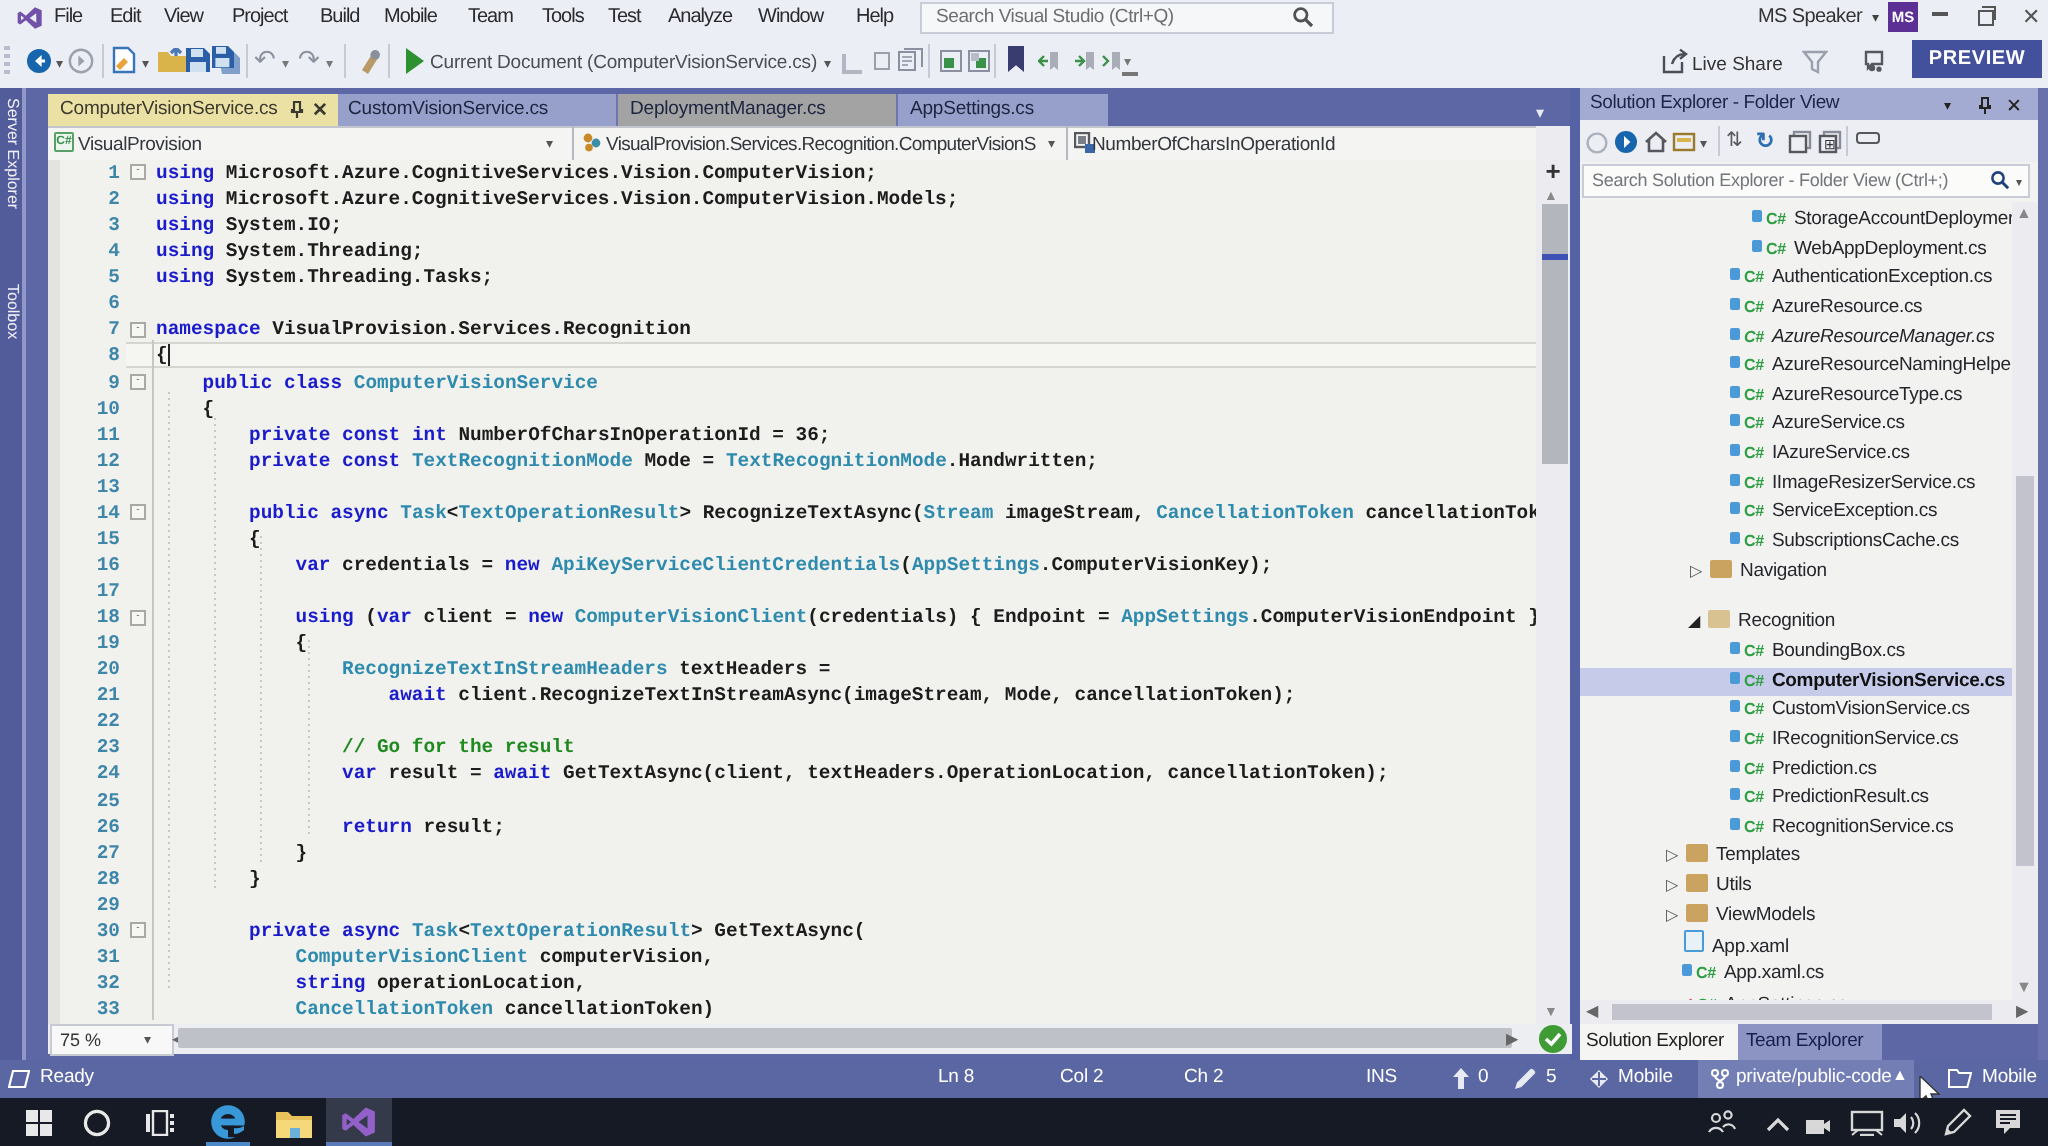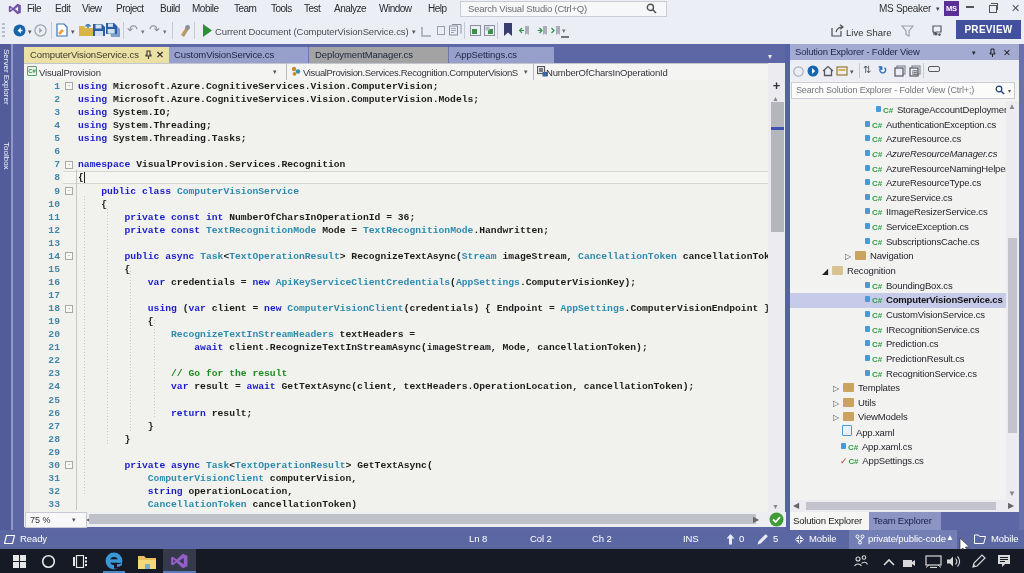--- a/index.html
+++ b/index.html
@@ -329,31 +329,33 @@
 
 <div class="abs" style="left:791px;top:82px;width:218px;height:15px;background:#fbfbfa;border:1px solid #c9cbd6;font-size:9px;letter-spacing:-0.15px;color:#72757c;line-height:15px;padding-left:4px">Search Solution Explorer - Folder View (Ctrl+;)</div>
 <svg class="abs" style="left:995px;top:85px" width="10" height="10" viewBox="0 0 11 11">
     <circle cx="4.4" cy="4.4" r="3.1" fill="none" stroke="#20427c" stroke-width="1.4"></circle>
     <line x1="6.8" y1="6.8" x2="10" y2="10" stroke="#20427c" stroke-width="1.6"></line>
   </svg>
 <div class="abs" style="left:1008px;top:87px;font-size:6px;color:#555">▾</div>
 
 <div id="tree" class="abs" style="left:790px;top:103px;width:216px;height:399px;overflow:hidden;font-size:9.5px;letter-spacing:-0.15px;color:#24262c">
     <div style="position:relative;height:14.65px;line-height:14.65px;padding-left:86px;white-space:nowrap;"><span style="display:inline-block;width:5px;height:6px;background:#4a9ad8;border-radius:1px;margin-right:2px;vertical-align:1px"></span><span style="color:#2f9e44;font-weight:bold;font-size:8px;margin-right:4px">C#</span>StorageAccountDeploymen</div>
+    <div style="position:relative;height:14.65px;line-height:14.65px;padding-left:86px;white-space:nowrap;"><span style="display:inline-block;width:5px;height:6px;background:#4a9ad8;border-radius:1px;margin-right:2px;vertical-align:1px"></span><span style="color:#2f9e44;font-weight:bold;font-size:8px;margin-right:4px">C#</span>WebAppDeployment.cs</div>
     <div style="position:relative;height:14.65px;line-height:14.65px;padding-left:75px;white-space:nowrap;"><span style="display:inline-block;width:5px;height:6px;background:#4a9ad8;border-radius:1px;margin-right:2px;vertical-align:1px"></span><span style="color:#2f9e44;font-weight:bold;font-size:8px;margin-right:4px">C#</span>AuthenticationException.cs</div>
     <div style="position:relative;height:14.65px;line-height:14.65px;padding-left:75px;white-space:nowrap;"><span style="display:inline-block;width:5px;height:6px;background:#4a9ad8;border-radius:1px;margin-right:2px;vertical-align:1px"></span><span style="color:#2f9e44;font-weight:bold;font-size:8px;margin-right:4px">C#</span>AzureResource.cs</div>
     <div style="position:relative;height:14.65px;line-height:14.65px;padding-left:75px;white-space:nowrap;font-style:italic;"><span style="display:inline-block;width:5px;height:6px;background:#4a9ad8;border-radius:1px;margin-right:2px;vertical-align:1px"></span><span style="color:#2f9e44;font-weight:bold;font-size:8px;margin-right:4px">C#</span>AzureResourceManager.cs</div>
     <div style="position:relative;height:14.65px;line-height:14.65px;padding-left:75px;white-space:nowrap;"><span style="display:inline-block;width:5px;height:6px;background:#4a9ad8;border-radius:1px;margin-right:2px;vertical-align:1px"></span><span style="color:#2f9e44;font-weight:bold;font-size:8px;margin-right:4px">C#</span>AzureResourceNamingHelper.c</div>
     <div style="position:relative;height:14.65px;line-height:14.65px;padding-left:75px;white-space:nowrap;"><span style="display:inline-block;width:5px;height:6px;background:#4a9ad8;border-radius:1px;margin-right:2px;vertical-align:1px"></span><span style="color:#2f9e44;font-weight:bold;font-size:8px;margin-right:4px">C#</span>AzureResourceType.cs</div>
     <div style="position:relative;height:14.65px;line-height:14.65px;padding-left:75px;white-space:nowrap;"><span style="display:inline-block;width:5px;height:6px;background:#4a9ad8;border-radius:1px;margin-right:2px;vertical-align:1px"></span><span style="color:#2f9e44;font-weight:bold;font-size:8px;margin-right:4px">C#</span>AzureService.cs</div>
+    <div style="position:relative;height:14.65px;line-height:14.65px;padding-left:75px;white-space:nowrap;"><span style="display:inline-block;width:5px;height:6px;background:#4a9ad8;border-radius:1px;margin-right:2px;vertical-align:1px"></span><span style="color:#2f9e44;font-weight:bold;font-size:8px;margin-right:4px">C#</span>IAzureService.cs</div>
     <div style="position:relative;height:14.65px;line-height:14.65px;padding-left:75px;white-space:nowrap;"><span style="display:inline-block;width:5px;height:6px;background:#4a9ad8;border-radius:1px;margin-right:2px;vertical-align:1px"></span><span style="color:#2f9e44;font-weight:bold;font-size:8px;margin-right:4px">C#</span>IImageResizerService.cs</div>
     <div style="position:relative;height:14.65px;line-height:14.65px;padding-left:75px;white-space:nowrap;"><span style="display:inline-block;width:5px;height:6px;background:#4a9ad8;border-radius:1px;margin-right:2px;vertical-align:1px"></span><span style="color:#2f9e44;font-weight:bold;font-size:8px;margin-right:4px">C#</span>ServiceException.cs</div>
     <div style="position:relative;height:14.65px;line-height:14.65px;padding-left:75px;white-space:nowrap;"><span style="display:inline-block;width:5px;height:6px;background:#4a9ad8;border-radius:1px;margin-right:2px;vertical-align:1px"></span><span style="color:#2f9e44;font-weight:bold;font-size:8px;margin-right:4px">C#</span>SubscriptionsCache.cs</div>
     <div style="position:relative;height:14.65px;line-height:14.65px;padding-left:55px;white-space:nowrap;"><span style="display:inline-block;margin-right:4px;font-size:8px;color:#555">▷</span><span style="display:inline-block;width:11px;height:9px;background:#c9a35f;border-radius:1px;margin-right:4px;vertical-align:-1px"></span>Navigation</div>
-    <div style="position:relative;height:14.65px;line-height:14.65px;padding-left:32px;white-space:nowrap;"><span style="display:inline-block;margin-right:4px;font-size:8px;color:#222">◢</span><span style="display:inline-block;width:11px;height:9px;background:#d8c291;border-radius:1px;margin-right:4px;vertical-align:-1px"></span>Recognition</div>
+    <div style="position:relative;height:14.65px;line-height:14.65px;padding-left:54px;white-space:nowrap;margin-top:11px;"><span style="display:inline-block;margin-right:4px;font-size:8px;color:#222">◢</span><span style="display:inline-block;width:11px;height:9px;background:#d8c291;border-radius:1px;margin-right:4px;vertical-align:-1px"></span>Recognition</div>
     <div style="position:relative;height:14.65px;line-height:14.65px;padding-left:75px;white-space:nowrap;"><span style="display:inline-block;width:5px;height:6px;background:#4a9ad8;border-radius:1px;margin-right:2px;vertical-align:1px"></span><span style="color:#2f9e44;font-weight:bold;font-size:8px;margin-right:4px">C#</span>BoundingBox.cs</div>
     <div style="position:relative;height:14.65px;line-height:14.65px;padding-left:75px;white-space:nowrap;background:#c5cbe9;font-weight:bold;color:#111;"><span style="display:inline-block;width:5px;height:6px;background:#4a9ad8;border-radius:1px;margin-right:2px;vertical-align:1px"></span><span style="color:#2f9e44;font-weight:bold;font-size:8px;margin-right:4px">C#</span>ComputerVisionService.cs</div>
     <div style="position:relative;height:14.65px;line-height:14.65px;padding-left:75px;white-space:nowrap;"><span style="display:inline-block;width:5px;height:6px;background:#4a9ad8;border-radius:1px;margin-right:2px;vertical-align:1px"></span><span style="color:#2f9e44;font-weight:bold;font-size:8px;margin-right:4px">C#</span>CustomVisionService.cs</div>
     <div style="position:relative;height:14.65px;line-height:14.65px;padding-left:75px;white-space:nowrap;"><span style="display:inline-block;width:5px;height:6px;background:#4a9ad8;border-radius:1px;margin-right:2px;vertical-align:1px"></span><span style="color:#2f9e44;font-weight:bold;font-size:8px;margin-right:4px">C#</span>IRecognitionService.cs</div>
     <div style="position:relative;height:14.65px;line-height:14.65px;padding-left:75px;white-space:nowrap;"><span style="display:inline-block;width:5px;height:6px;background:#4a9ad8;border-radius:1px;margin-right:2px;vertical-align:1px"></span><span style="color:#2f9e44;font-weight:bold;font-size:8px;margin-right:4px">C#</span>Prediction.cs</div>
     <div style="position:relative;height:14.65px;line-height:14.65px;padding-left:75px;white-space:nowrap;"><span style="display:inline-block;width:5px;height:6px;background:#4a9ad8;border-radius:1px;margin-right:2px;vertical-align:1px"></span><span style="color:#2f9e44;font-weight:bold;font-size:8px;margin-right:4px">C#</span>PredictionResult.cs</div>
     <div style="position:relative;height:14.65px;line-height:14.65px;padding-left:75px;white-space:nowrap;"><span style="display:inline-block;width:5px;height:6px;background:#4a9ad8;border-radius:1px;margin-right:2px;vertical-align:1px"></span><span style="color:#2f9e44;font-weight:bold;font-size:8px;margin-right:4px">C#</span>RecognitionService.cs</div>
     <div style="position:relative;height:14.65px;line-height:14.65px;padding-left:43px;white-space:nowrap;"><span style="display:inline-block;margin-right:4px;font-size:8px;color:#555">▷</span><span style="display:inline-block;width:11px;height:9px;background:#c9a35f;border-radius:1px;margin-right:4px;vertical-align:-1px"></span>Templates</div>
     <div style="position:relative;height:14.65px;line-height:14.65px;padding-left:43px;white-space:nowrap;"><span style="display:inline-block;margin-right:4px;font-size:8px;color:#555">▷</span><span style="display:inline-block;width:11px;height:9px;background:#c9a35f;border-radius:1px;margin-right:4px;vertical-align:-1px"></span>Utils</div>
     <div style="position:relative;height:14.65px;line-height:14.65px;padding-left:43px;white-space:nowrap;"><span style="display:inline-block;margin-right:4px;font-size:8px;color:#555">▷</span><span style="display:inline-block;width:11px;height:9px;background:#c9a35f;border-radius:1px;margin-right:4px;vertical-align:-1px"></span>ViewModels</div>

